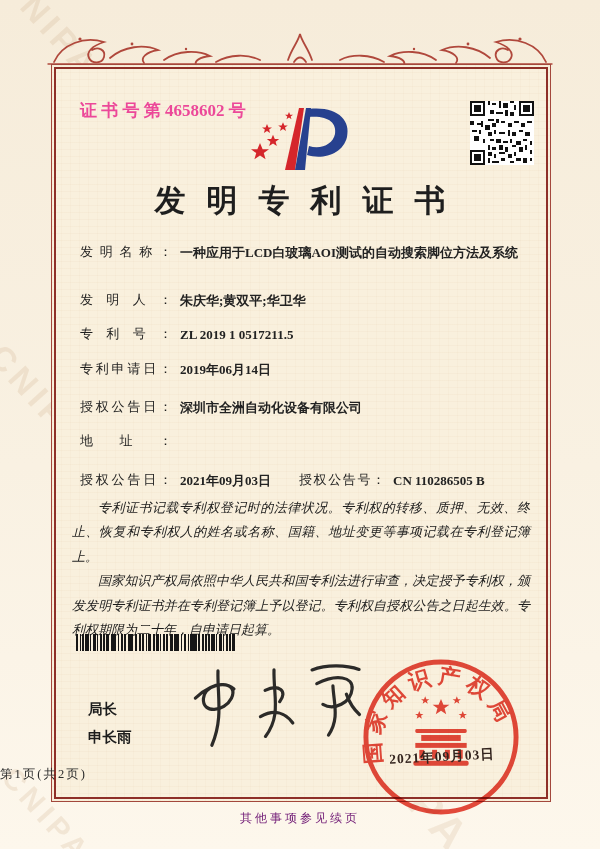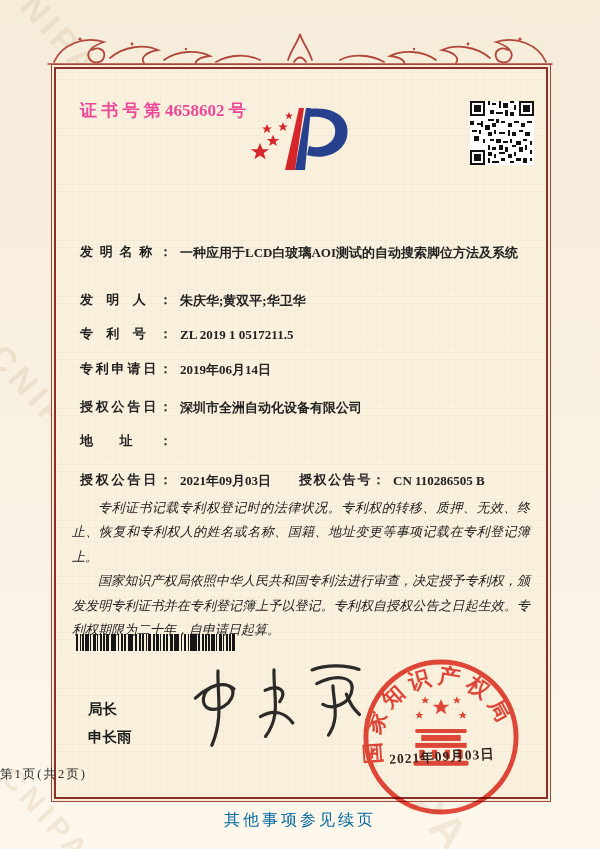--- a/index.html
+++ b/index.html
@@ -39,21 +39,21 @@
 
   .logo{position:absolute;left:243px;top:104px;width:112px;height:72px;}
   .qr{position:absolute;left:470px;top:101px;width:64px;height:64px;}
 
   .title{position:absolute;left:0;right:0;top:180px;text-align:center;
          font-size:31px;font-weight:700;color:#1e1e1e;letter-spacing:21px;padding-left:21px;}
 
   .fields{position:absolute;left:80px;top:243px;width:452px;font-size:13px;color:#222;}
   .frow{position:absolute;left:0;display:flex;align-items:flex-start;}
   .flabel{display:inline-block;width:92px;text-align:justify;text-align-last:justify;
-          font-weight:700;flex:0 0 92px;color:#1f1f1f;}
+          font-weight:400;flex:0 0 92px;color:#1f1f1f;}
   .fvalue{margin-left:8px;font-weight:600;max-width:352px;line-height:1.5;}
   .r1{top:0px;}.r2{top:48px;}.r3{top:82px;}.r4{top:117px;}.r5{top:155px;}.r6{top:189px;}.r7{top:228px;}
   .grp2{margin-left:28px;display:flex;}
   .grp2 .flabel{width:86px;flex-basis:86px;}
 
   .body-text{position:absolute;left:72px;top:496px;width:458px;
              font-size:13px;line-height:1.88;color:#1c1c1c;text-align:justify;
              font-style:italic;}
   .body-text p{margin:0;text-indent:2em;}
 
@@ -68,21 +68,21 @@
 
   .seal{position:absolute;left:360px;top:656px;width:162px;height:162px;
         mix-blend-mode:multiply;opacity:.92;}
   .seal-date{position:absolute;left:356px;top:748px;width:172px;text-align:center;
              font-size:13.5px;font-weight:700;color:#33241e;transform:rotate(-3deg);
              letter-spacing:1px;}
 
   .pagenum{position:absolute;left:0;right:0;top:766px;
            font-size:12.5px;color:#2a2a2a;letter-spacing:2px;}
   .footnote{position:absolute;left:0;right:0;top:810px;text-align:center;
-            font-size:16px;color:#0369a1;letter-spacing:3px;}
+            font-size:12px;color:#701a75;letter-spacing:3px;}
 </style>
 </head>
 <body>
 
 <div class="page">
 
   <span class="wm wm1">CNIPA</span>
   <span class="wm wm2">CNIPA</span>
   <span class="wm wm3">CNIPA</span>
   <span class="wm wm4">CNIPA</span>
@@ -226,20 +226,21 @@
         <rect x="8" y="26" width="1" height="2"></rect>
       <rect x="10" y="27" width="3" height="1"></rect>
         <rect x="14" y="26" width="2" height="1"></rect>
         <rect x="18" y="27" width="2" height="1"></rect>
       <rect x="21" y="26" width="2" height="1"></rect>
         <rect x="24" y="26" width="2" height="2"></rect>
         <rect x="27" y="26" width="1" height="1"></rect>
     </g>
   </svg>
 
+  <div class="title">发明专利证书</div>
 
   <div class="fields">
     <div class="frow r1">
       <span class="flabel">发明名称：</span>
       <span class="fvalue">一种应用于LCD白玻璃AOI测试的自动搜索脚位方法及系统</span>
     </div>
     <div class="frow r2">
       <span class="flabel">发明人：</span>
       <span class="fvalue">朱庆华;黄双平;华卫华</span>
     </div>

